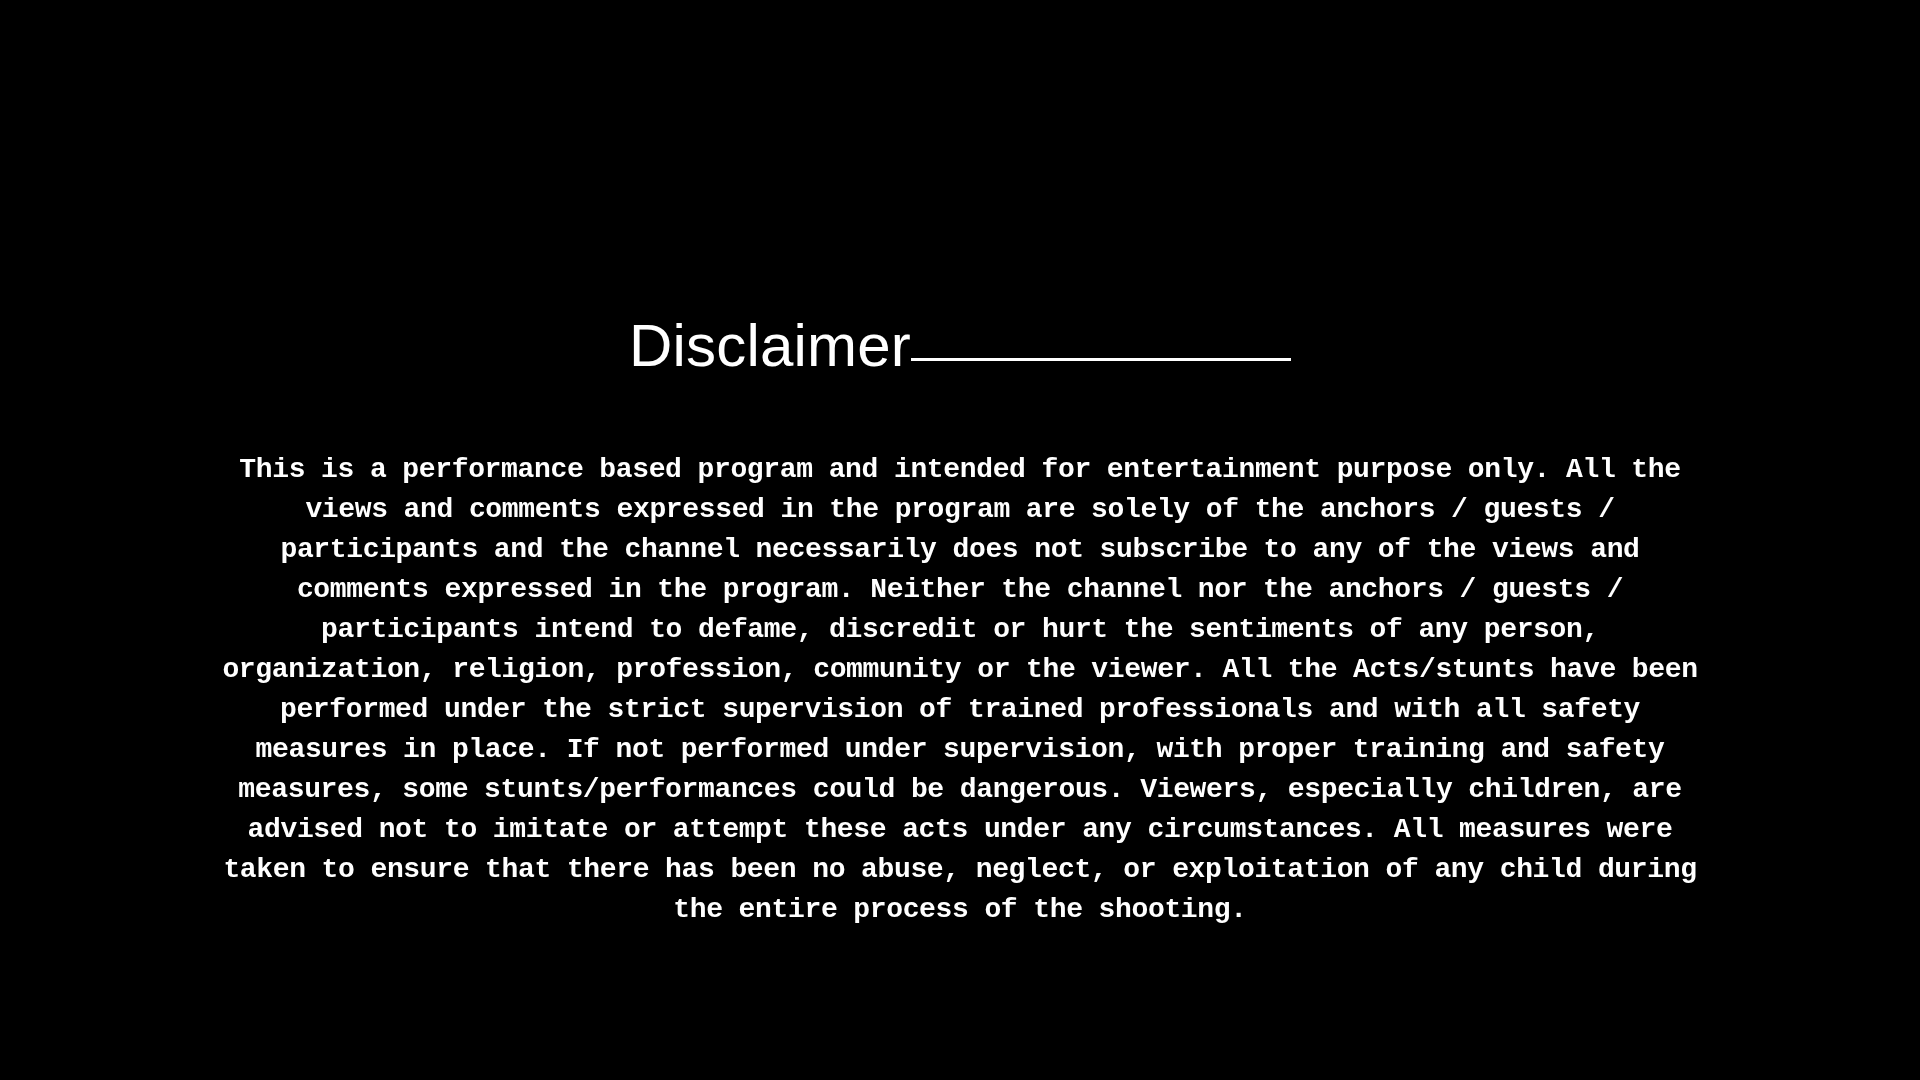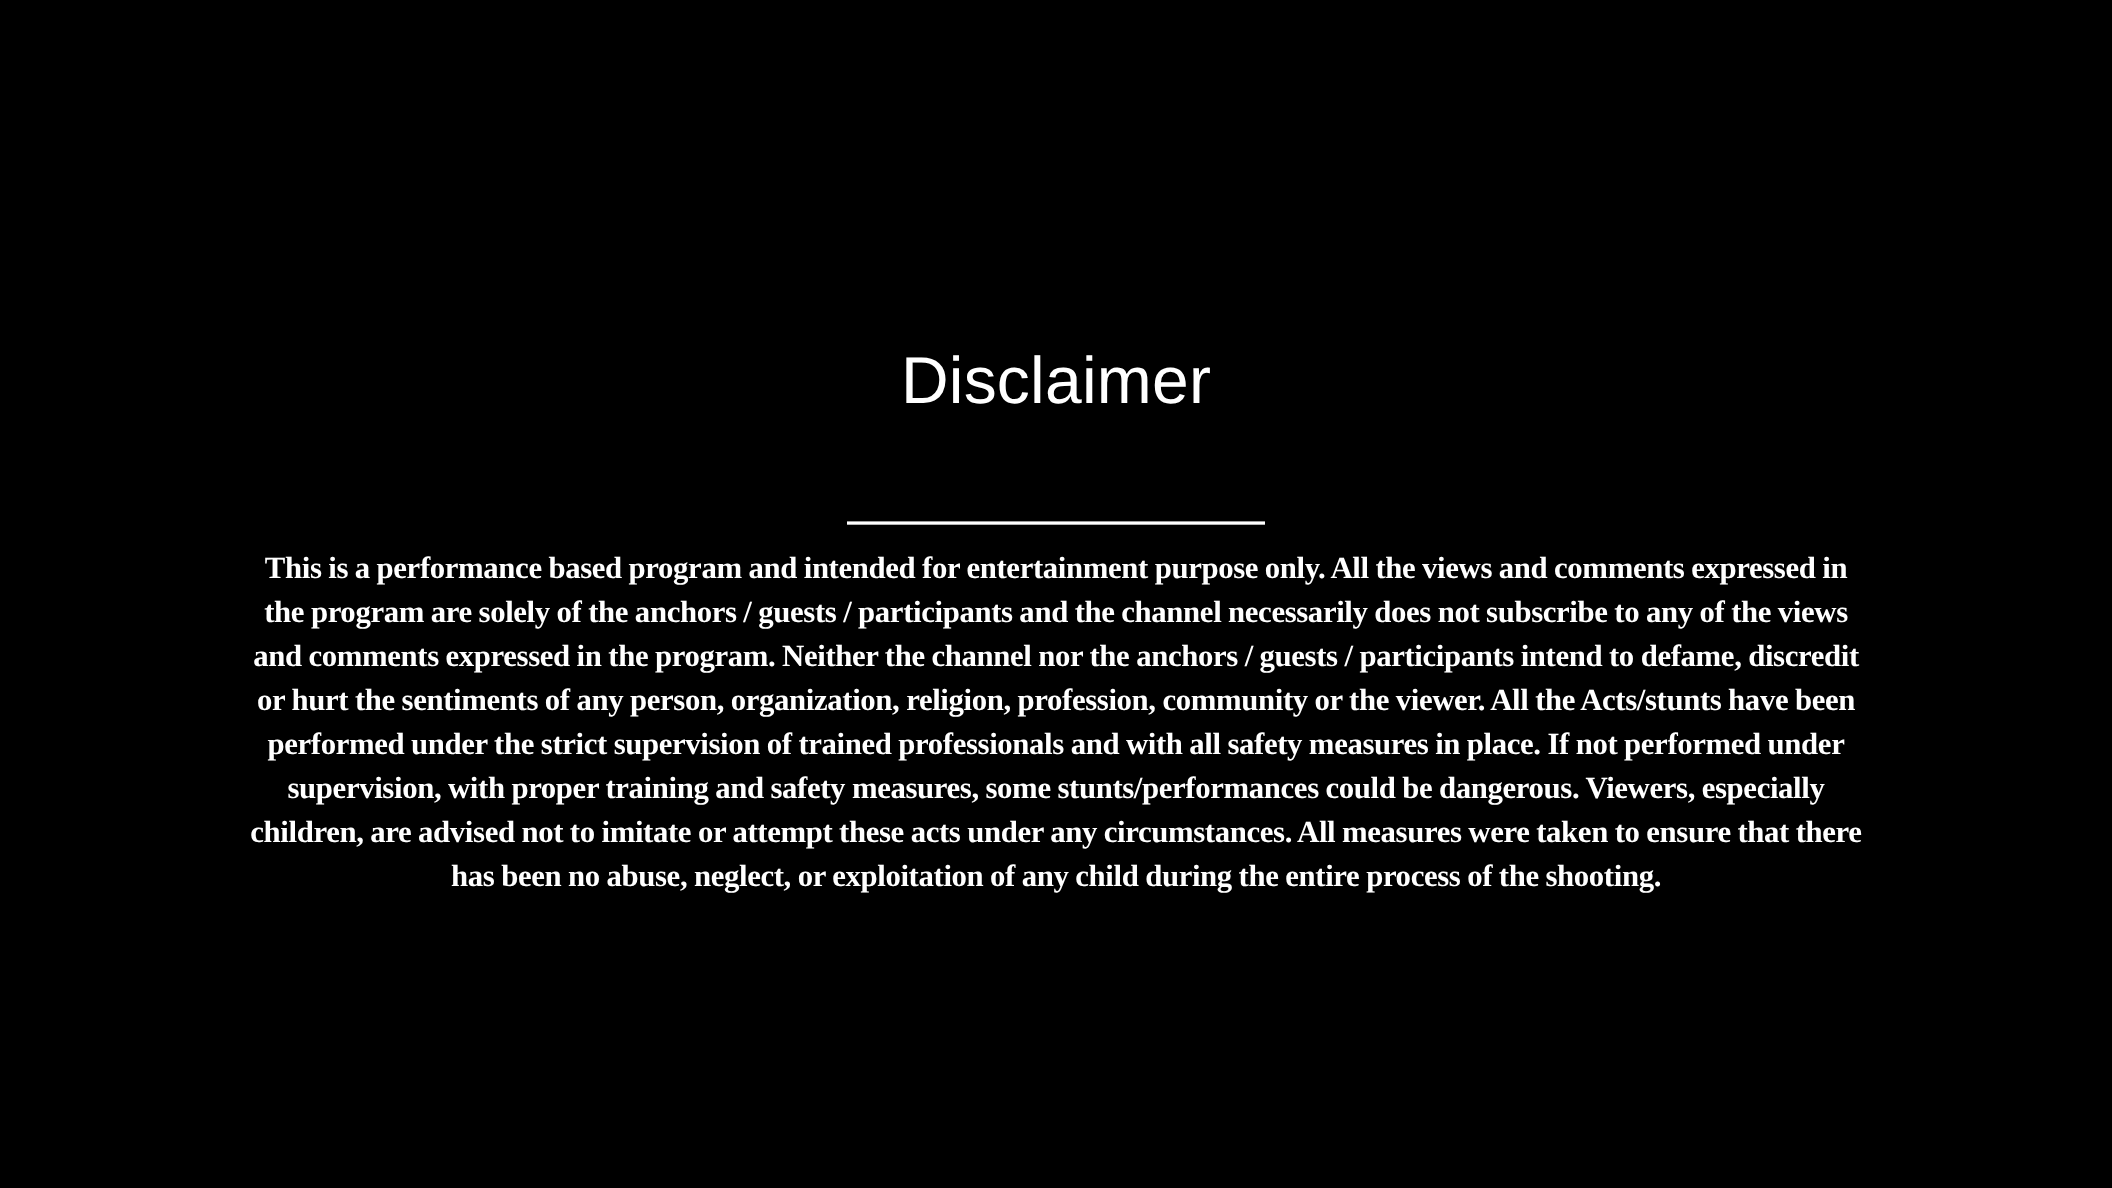--- a/index.html
+++ b/index.html
@@ -23,23 +23,22 @@
     flex-direction: column;
     align-items: center;
     justify-content: flex-start;
     box-sizing: border-box;
   }
 
   
   #title-block {
     margin-top: 276px;
     display: flex;
-    flex-direction: column;
+    flex-direction: row;
     align-items: center;
-    gap: 32px;
   }
 
   #page-title {
     color: #ffffff;
     font-family: "Liberation Sans", "DejaVu Sans", sans-serif;
     font-size: 60px;
     font-weight: 400;
     line-height: 1.0;
     letter-spacing: 0.2px;
     text-align: center;
@@ -50,24 +49,24 @@
   #title-divider {
     width: 380px;
     height: 3px;
     background: #ffffff;
     margin-top: 26px;
     border: 0;
   }
 
   
   #disclaimer-body {
-    margin-top: 20px;
+    margin-top: 34px;
     width: 1480px;
     color: #ffffff;
-    font-family: Liberation Serif, serif;
+    font-family: Liberation Mono, monospace;
     font-size: 28px;
     font-weight: 700;
     line-height: 40px;
     text-align: center;
     letter-spacing: -0.35px;
     word-spacing: -0.5px;
     -webkit-font-smoothing: antialiased;
   }
 </style>
 </head>

